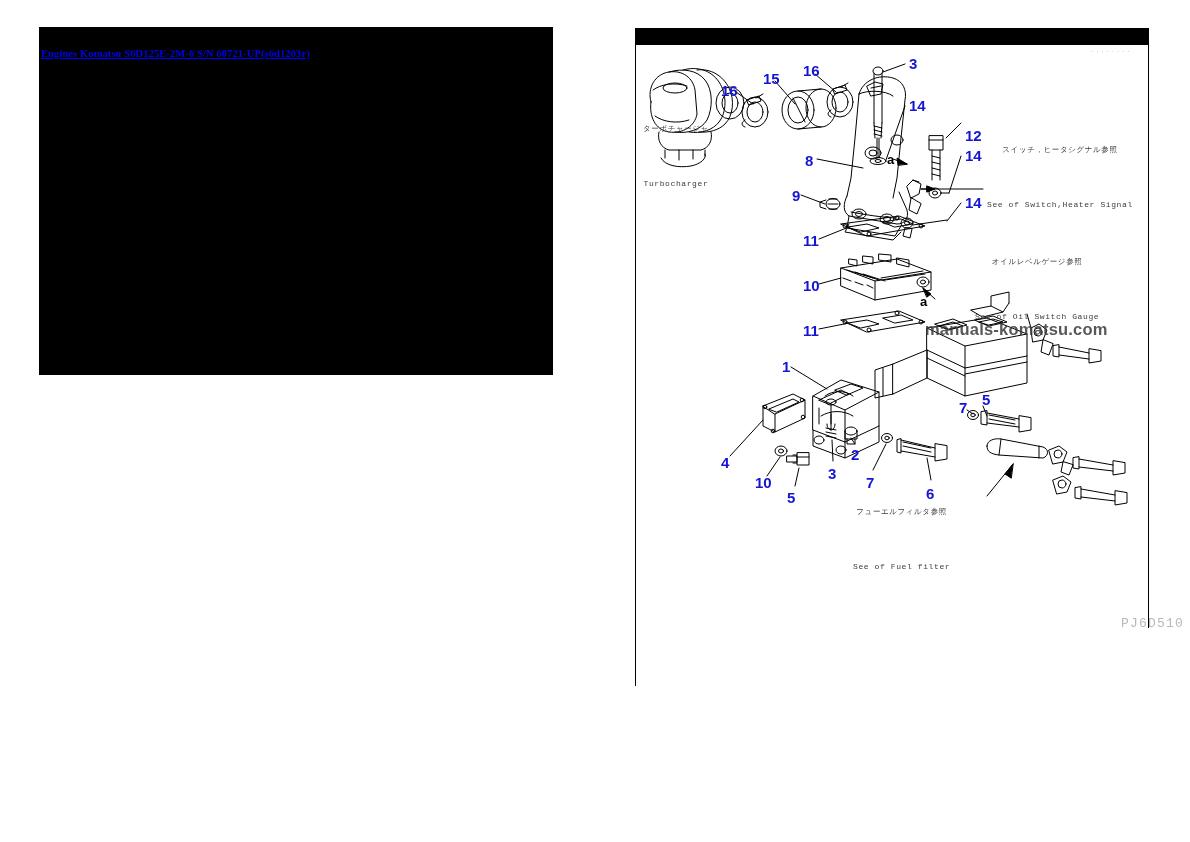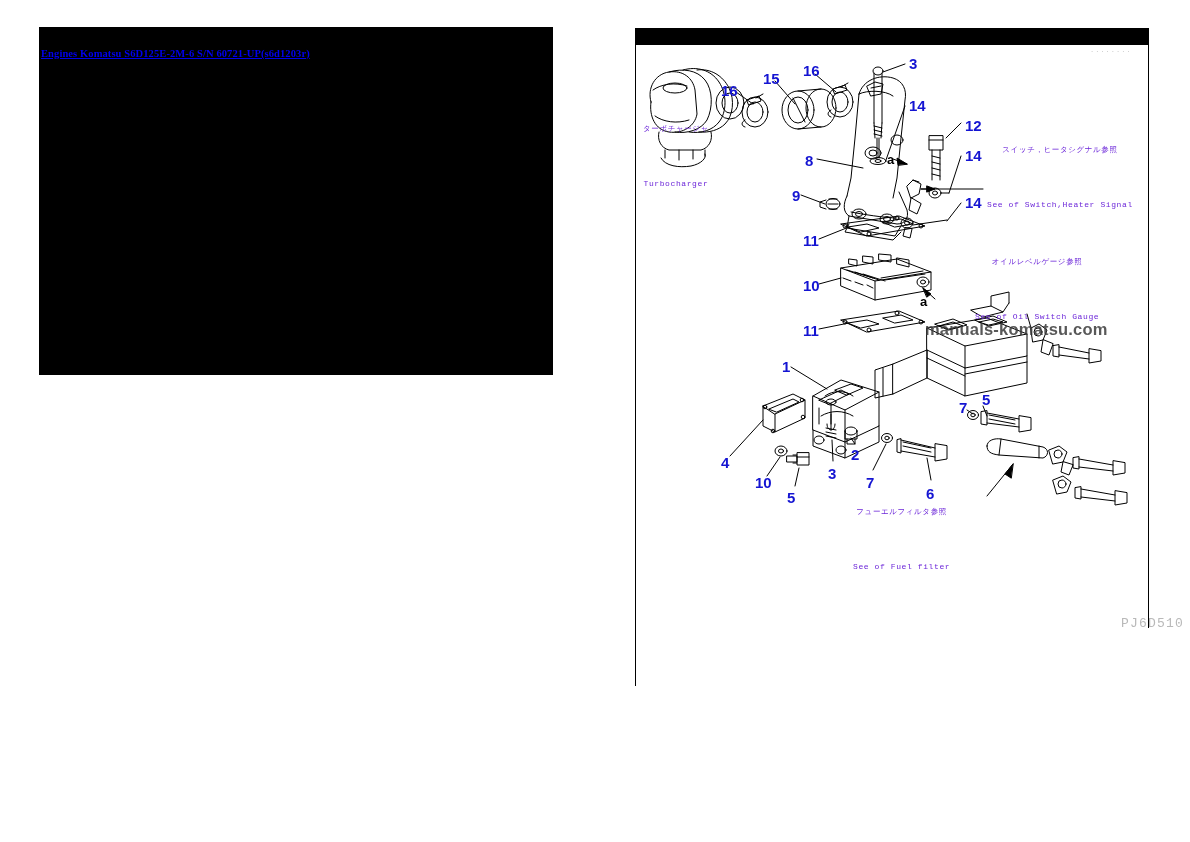--- a/index.html
+++ b/index.html
@@ -68,21 +68,21 @@
   }
   .lbl-a{
     position:absolute;
     font-family:"Liberation Sans", sans-serif;
     font-size:13px;font-weight:bold;color:#000;
     white-space:nowrap;
   }
   .cap{
     position:absolute;
     font-family:"Liberation Mono", monospace;
-    color:#6d28d9;
+    color:#404040;
     white-space:nowrap;
     line-height:1.25;
     text-align:center;
   }
   .cap .jp{font-size:7.5px;letter-spacing:0.6px;display:block;}
   .cap .en{font-size:8px;letter-spacing:0.6px;display:block;margin-top:45px;}
 
   #watermark{
     position:absolute;left:262px;top:292px;
     font-family:"Liberation Sans", sans-serif;
@@ -430,21 +430,21 @@
 
         </g>
       </svg>
     </div>
 
     <div class="lbl" style="left:86px;top:55px">16</div>
     <div class="lbl" style="left:128px;top:43px">15</div>
     <div class="lbl" style="left:168px;top:35px">16</div>
     <div class="lbl" style="left:274px;top:28px">3</div>
     <div class="lbl" style="left:274px;top:70px">14</div>
-    <div class="lbl" style="left:330px;top:90px">12</div>
+    <div class="lbl" style="left:330px;top:100px">12</div>
     <div class="lbl" style="left:330px;top:120px">14</div>
     <div class="lbl" style="left:170px;top:125px">8</div>
     <div class="lbl" style="left:157px;top:160px">9</div>
     <div class="lbl" style="left:330px;top:167px">14</div>
     <div class="lbl" style="left:168px;top:205px">11</div>
     <div class="lbl" style="left:168px;top:250px">10</div>
     <div class="lbl" style="left:168px;top:295px">11</div>
     <div class="lbl" style="left:147px;top:331px">1</div>
     <div class="lbl" style="left:324px;top:372px">7</div>
     <div class="lbl" style="left:347px;top:364px">5</div>

